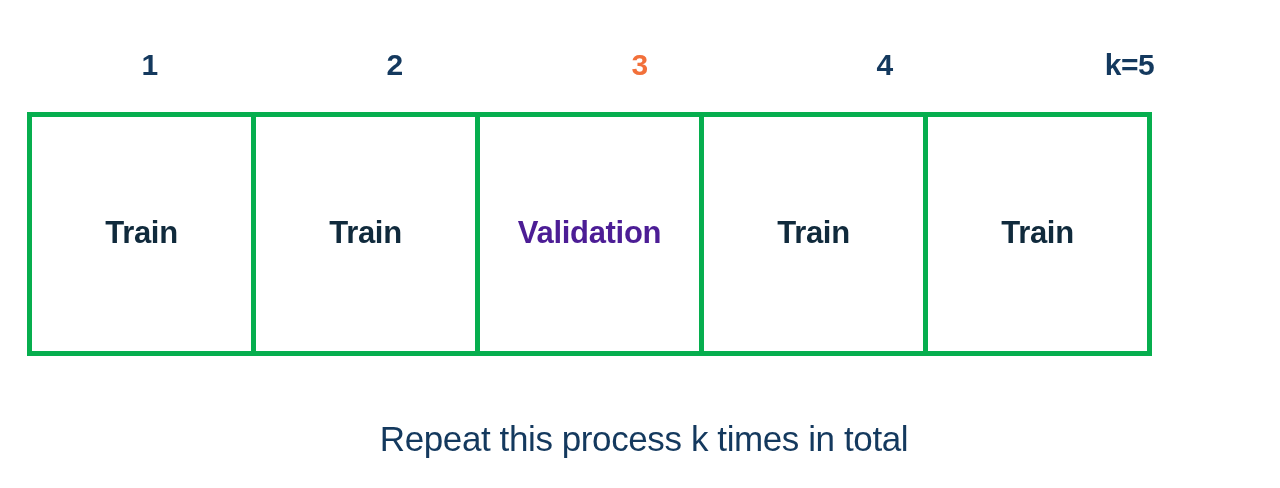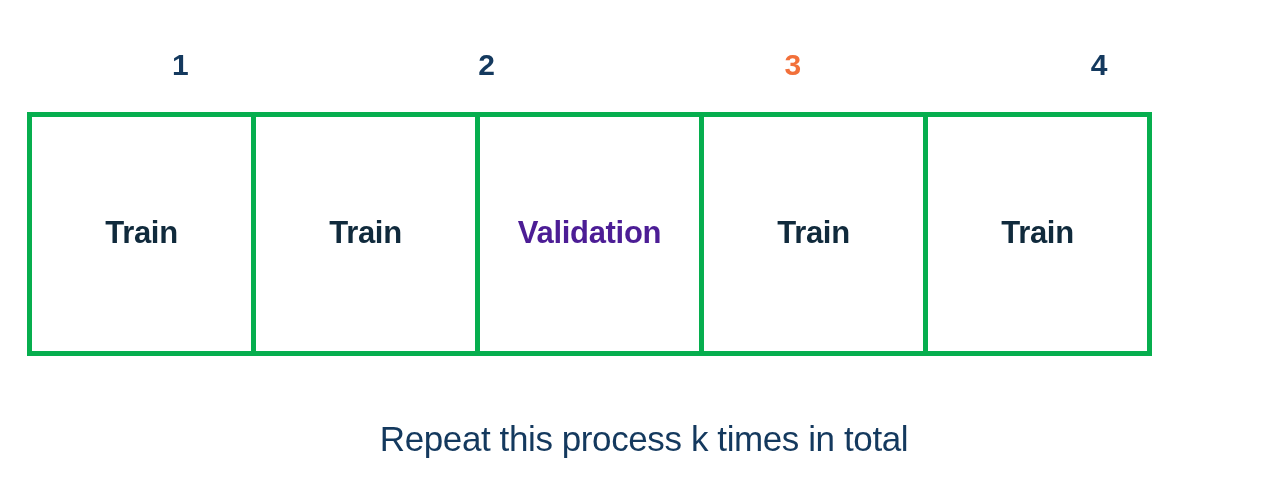--- a/index.html
+++ b/index.html
@@ -97,20 +97,21 @@
 </head>
 <body>
 
 <div id="canvas">
 
   <div id="fold-labels">
     <div class="fold-label">1</div>
     <div class="fold-label">2</div>
     <div class="fold-label is-validation">3</div>
     <div class="fold-label">4</div>
+    <div class="fold-label">k=5</div>
   </div>
 
   <div id="fold-strip">
     <div class="fold-cell">
       <span class="fold-cell-label">Train</span>
     </div>
     <div class="fold-cell">
       <span class="fold-cell-label">Train</span>
     </div>
     <div class="fold-cell">

